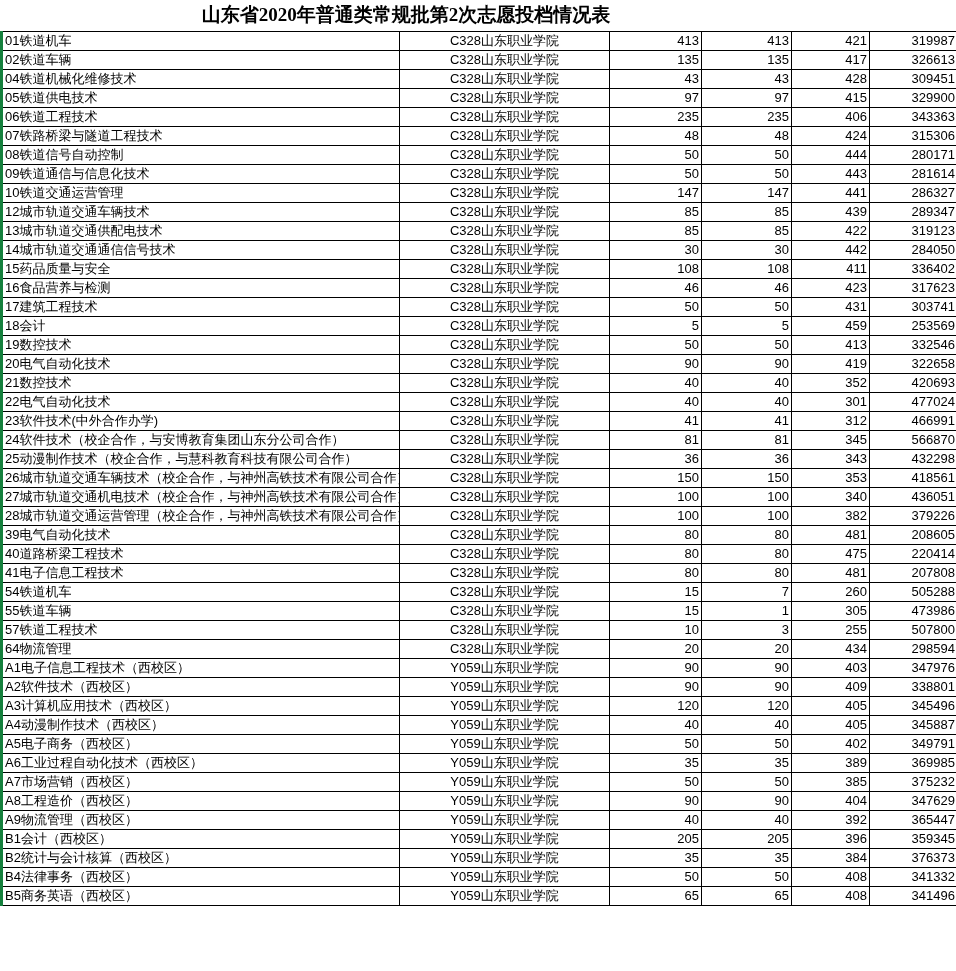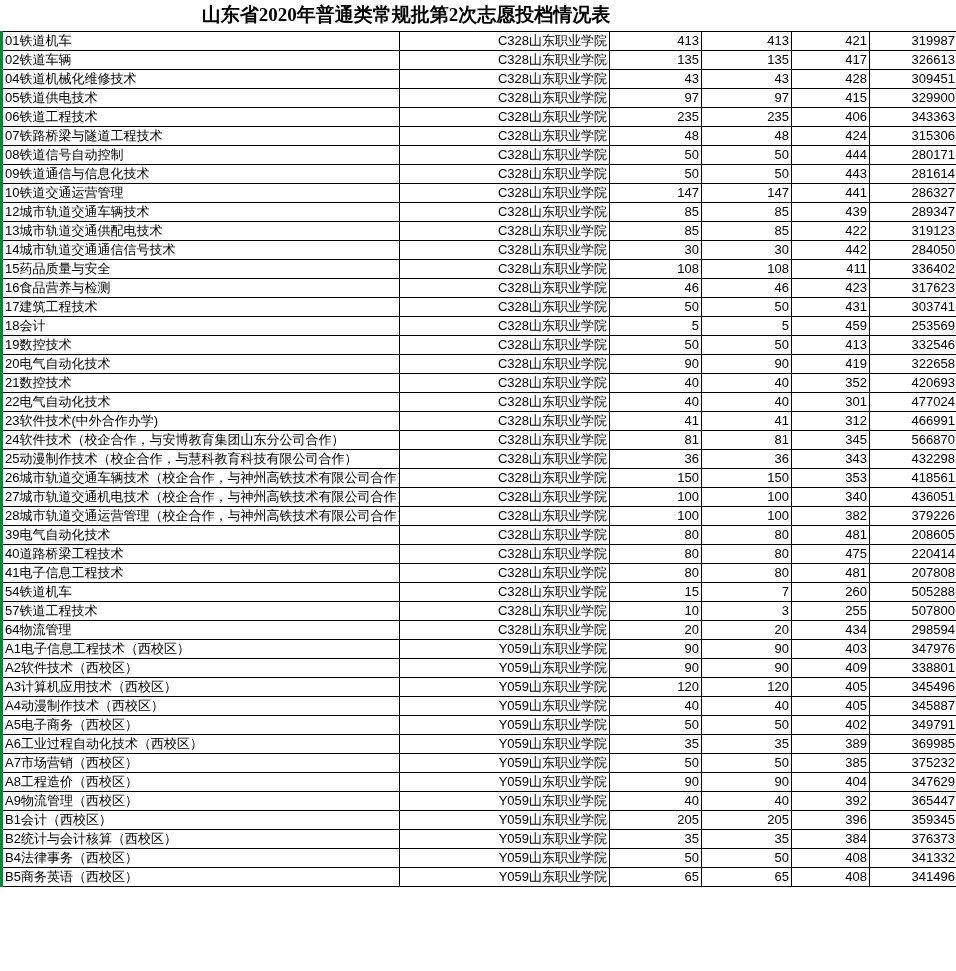--- a/index.html
+++ b/index.html
@@ -51,21 +51,21 @@
     height: 18px;
     padding: 0 2px;
     font-size: 13px;
     line-height: 18px;
     white-space: nowrap;
     overflow: hidden;
     text-overflow: clip;
     vertical-align: middle;
   }
   td.major  { text-align: left; }
-  td.school { text-align: right; }
+  td.school { text-align: center; }
   td.num    { text-align: right; padding-right: 4px; }
 </style>
 </head>
 <body>
 
 <div id="page">
 
   <div id="report-title">山东省2020年普通类常规批第2次志愿投档情况表</div>
 
   <table class="sheet">
@@ -312,20 +312,28 @@
         </tr>
         <tr>
           <td class="major">54铁道机车</td>
           <td class="school">C328山东职业学院</td>
           <td class="num">15</td>
           <td class="num">7</td>
           <td class="num">260</td>
           <td class="num">505288</td>
         </tr>
         <tr>
+          <td class="major">55铁道车辆</td>
+          <td class="school">C328山东职业学院</td>
+          <td class="num">15</td>
+          <td class="num">1</td>
+          <td class="num">305</td>
+          <td class="num">473986</td>
+        </tr>
+        <tr>
           <td class="major">57铁道工程技术</td>
           <td class="school">C328山东职业学院</td>
           <td class="num">10</td>
           <td class="num">3</td>
           <td class="num">255</td>
           <td class="num">507800</td>
         </tr>
         <tr>
           <td class="major">64物流管理</td>
           <td class="school">C328山东职业学院</td>

